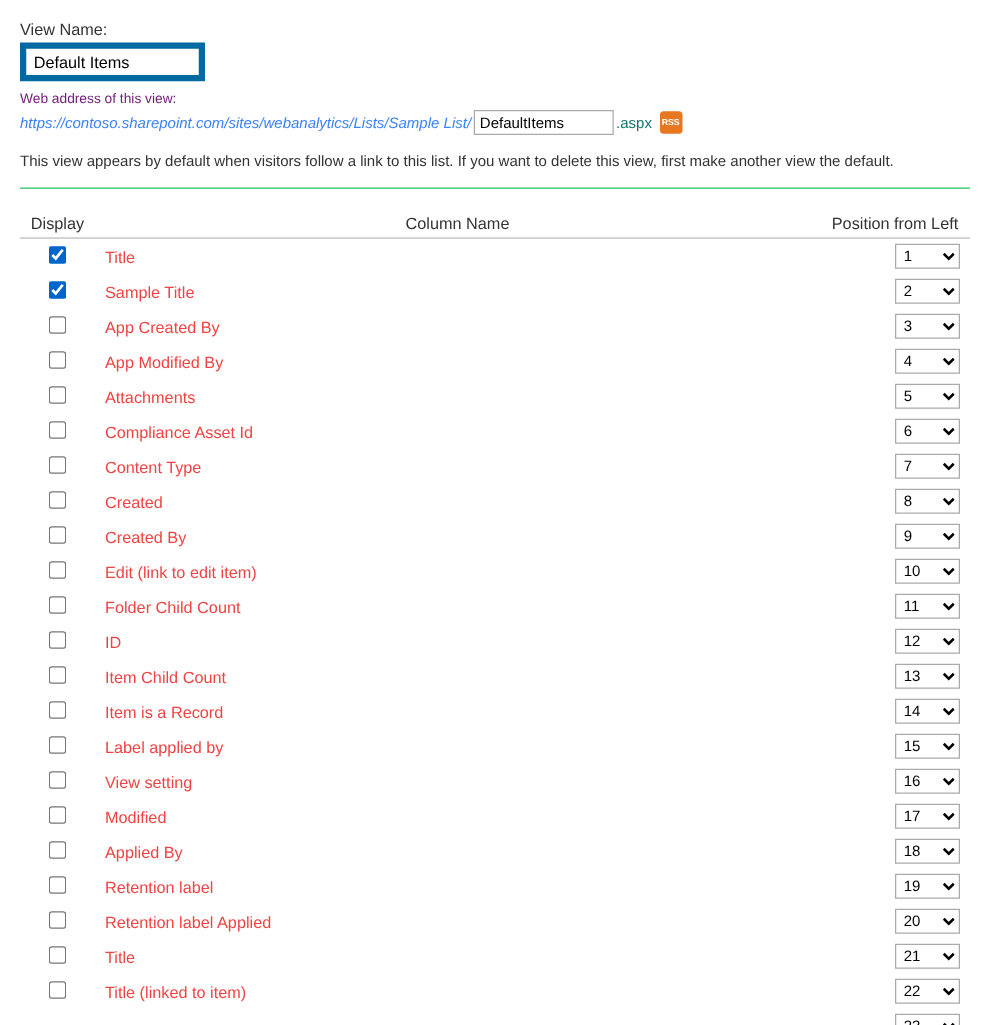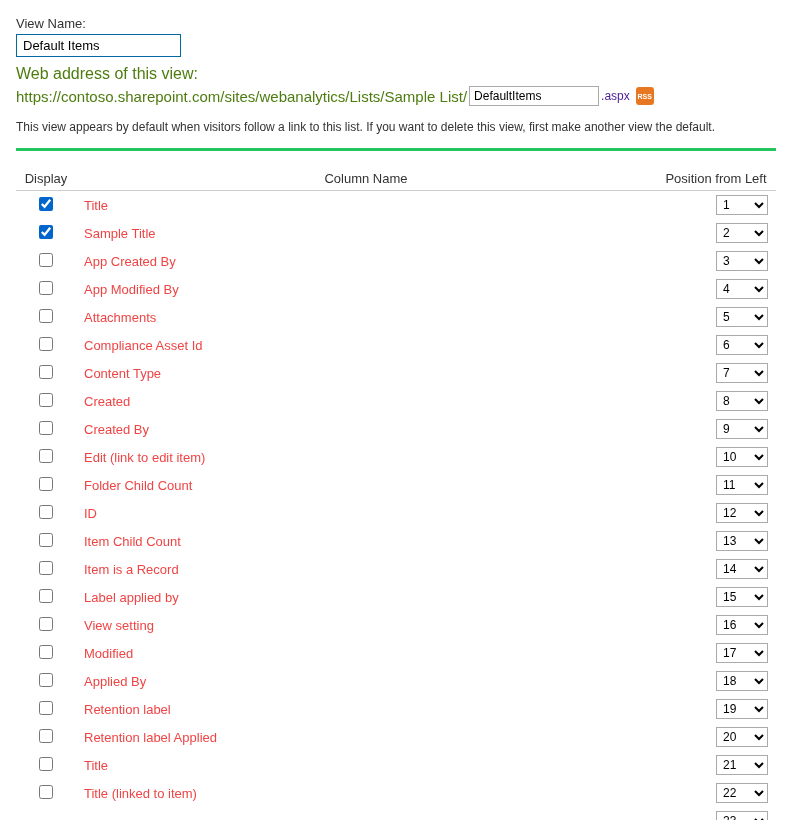--- a/index.html
+++ b/index.html
@@ -9,51 +9,52 @@
       background: #fff;
       color: #333;
       padding: 16px;
     }
     .view-name-label {
       font-size: 13px;
       color: #333;
       margin-bottom: 3px;
     }
     .view-name-input {
-      border: 1px solid #0369a1;
+      border: 5px solid #0369a1;
       padding: 3px 6px;
       font-size: 13px;
-      width: 165px;
+      width: 148px;
       outline: none;
     }
     .web-address-label {
-      font-size: 16px;
-      color: #4d7c0f;
+      font-size: 11px;
+      color: #701a75;
       margin-top: 8px;
       margin-bottom: 3px;
     }
     .web-address-row {
       display: flex;
       align-items: center;
       flex-wrap: wrap;
       gap: 2px;
     }
     .web-address-text {
-      color: #4d7c0f;
-      font-size: 15px;
+      color: #3b82f6;
+      font-size: 12px;
+      font-style: italic;
     }
     .web-address-input {
       border: 1px solid #aaa;
       padding: 2px 4px;
       font-size: 12px;
-      width: 130px;
+      width: 112px;
     }
     .web-address-aspx {
       font-size: 12px;
-      color: #4c1d95;
+      color: #0f766e;
     }
     .rss-icon {
       width: 18px;
       height: 18px;
       background: #e87722;
       border-radius: 3px;
       display: inline-flex;
       align-items: center;
       justify-content: center;
       margin-left: 4px;
@@ -63,21 +64,21 @@
       content: "RSS";
       color: white;
       font-size: 7px;
       font-weight: bold;
     }
     .info-text {
       margin-top: 12px;
       font-size: 12px;
       color: #333;
       line-height: 1.5;
-      border-bottom: 3px solid #22c55e;
+      border-bottom: 1px solid #22c55e;
       padding-bottom: 12px;
     }
     .columns-table {
       width: 100%;
       border-collapse: collapse;
       margin-top: 16px;
     }
     .columns-table th {
       text-align: center;
       font-weight: normal;

